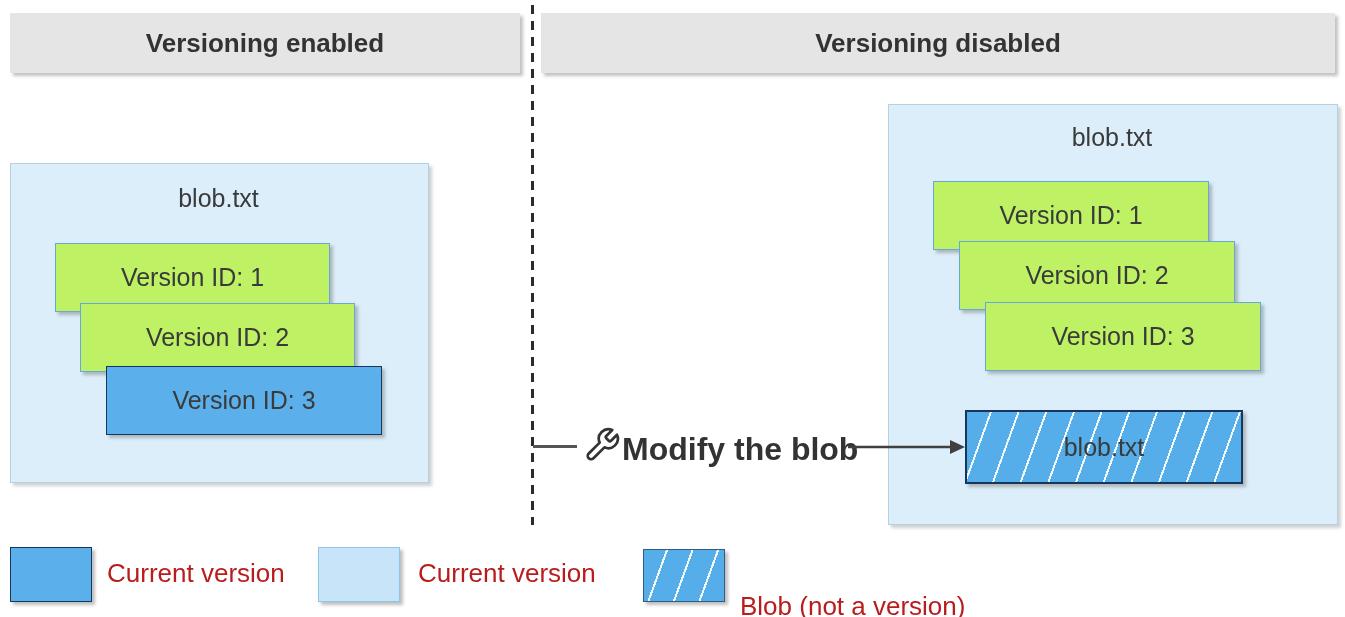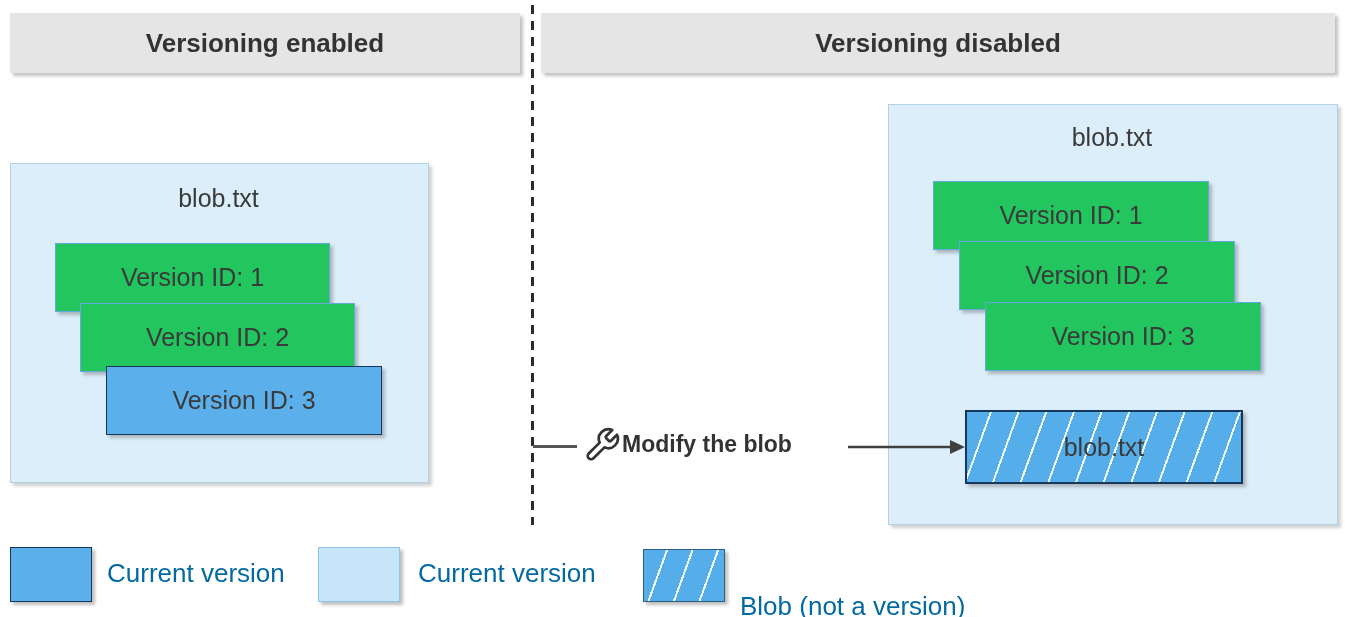--- a/index.html
+++ b/index.html
@@ -33,43 +33,43 @@
   }
   .title-left{left:10px;top:183px;width:417px;}
   .title-right{left:888px;top:122px;width:448px;}
   
   .vbox{
     position:absolute;width:274px;height:67px;
     display:flex;align-items:center;justify-content:center;
     font-size:25px;color:#3a3a3a;
     box-shadow:3px 3px 3px rgba(130,130,130,.5);
   }
-  .vbox.light{background:#22c55e;border:1px solid #65a9dc;}
+  .vbox.light{background:#bef264;border:1px solid #65a9dc;}
   .vbox.dark{background:#5bb0ec;border:1px solid #17365d;}
   .vbox.hatched{
     background-color:#55aee9;
     background-image:repeating-linear-gradient(290deg,transparent 0 24px,#f2f9ff 24px 26px);
     border:2px solid #17365d;
   }
   
   .connector{position:absolute;left:533px;top:445px;width:44px;height:3px;background:#555;}
   .wrench{position:absolute;left:583px;top:424px;}
-  .modify-label{position:absolute;left:622px;top:431px;font-size:23px;font-weight:bold;color:#333;white-space:nowrap;}
+  .modify-label{position:absolute;left:622px;top:431px;font-size:32px;font-weight:bold;color:#333;white-space:nowrap;}
   .arrow{position:absolute;left:846px;top:436px;}
   
   .swatch{position:absolute;box-shadow:3px 3px 3px rgba(130,130,130,.5);}
   .swatch-current{left:10px;top:547px;width:80px;height:53px;background:#5bb0ec;border:1px solid #17365d;}
   .swatch-previous{left:318px;top:547px;width:80px;height:53px;background:#c7e4f9;border:1px solid #90c5ea;}
   .swatch-blob{
     left:643px;top:549px;width:80px;height:51px;
     background-color:#55aee9;
     background-image:repeating-linear-gradient(290deg,transparent 0 22px,#f2f9ff 22px 24px);
     border:1px solid #2b5d87;
   }
-  .legend-label{position:absolute;font-size:26px;color:#0369a1;line-height:30px;white-space:nowrap;text-align:center;}
+  .legend-label{position:absolute;font-size:26px;color:#b91c1c;line-height:30px;white-space:nowrap;text-align:center;}
   .legend-label-current{left:107px;top:558px;}
   .legend-label-previous{left:418px;top:558px;}
   .legend-label-blob{left:740px;top:559px;margin-top:32px;}
 </style>
 </head>
 <body>
 
 <div class="canvas">
 
   <div class="hdr hdr-left">Versioning enabled</div>

